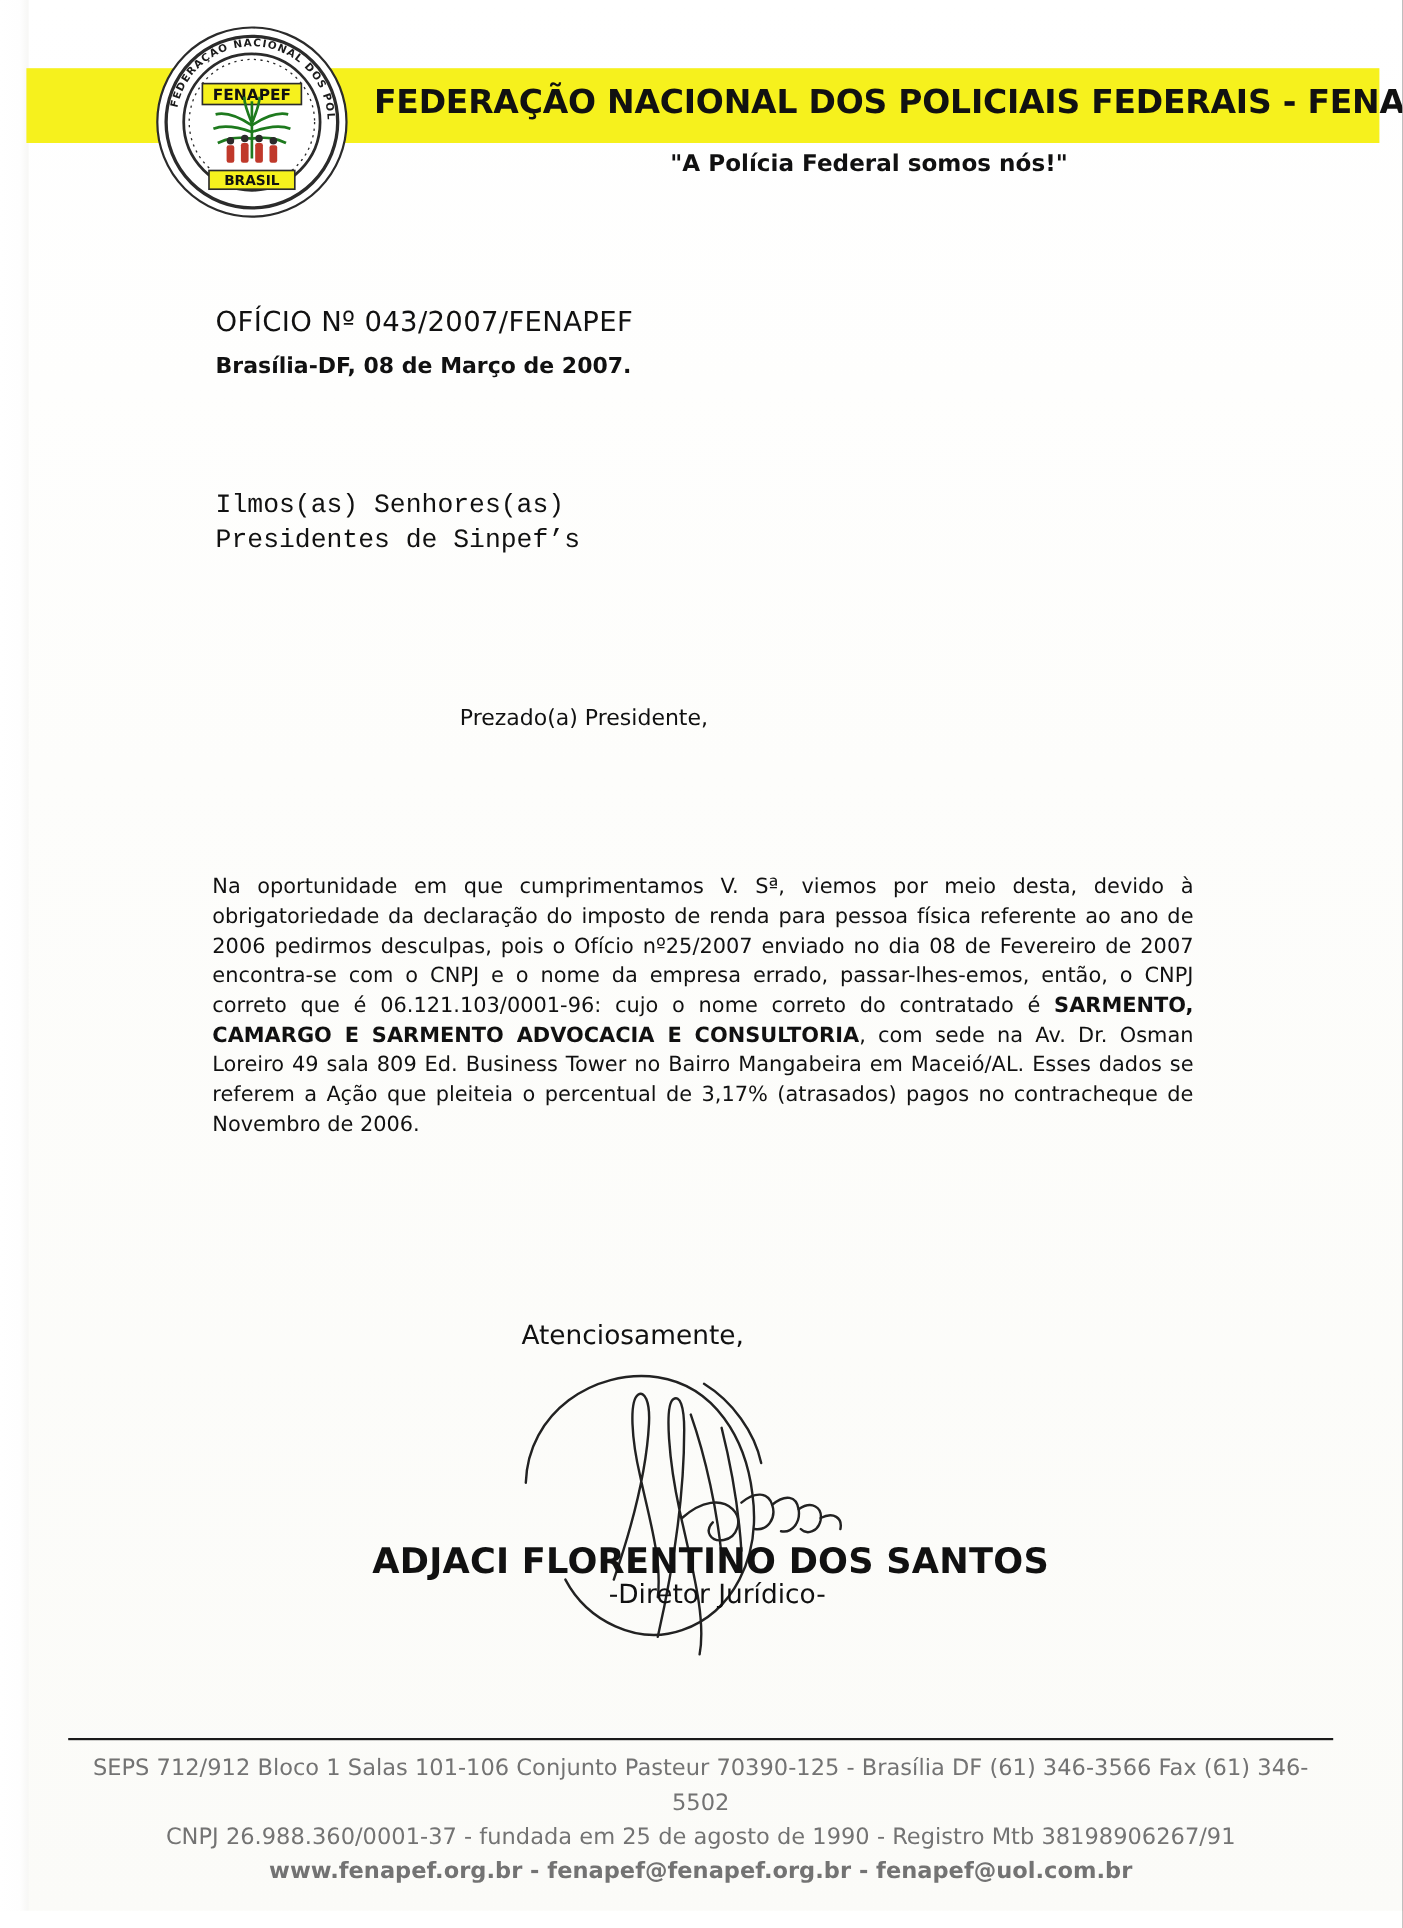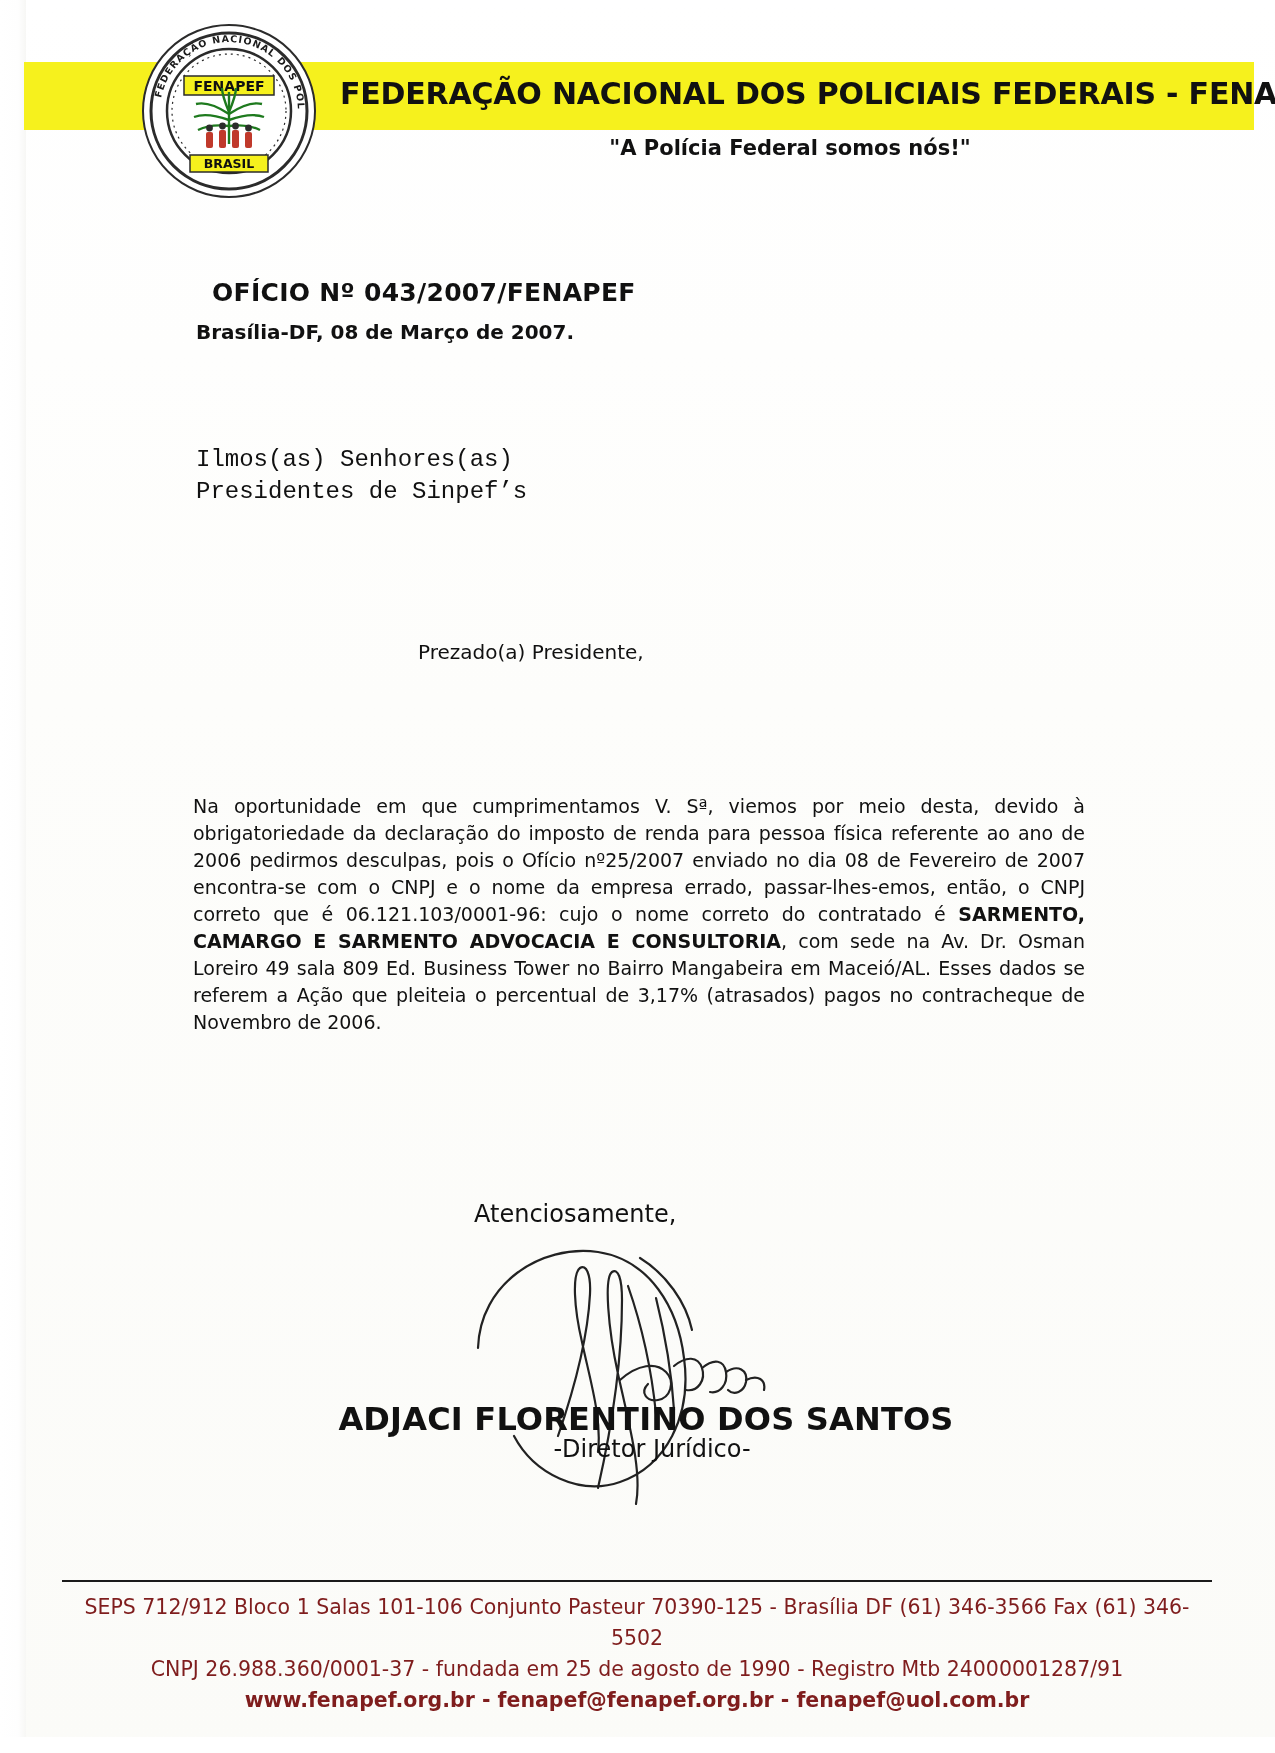--- a/index.html
+++ b/index.html
@@ -73,24 +73,24 @@
     left: 140px;
     top: 22px;
     width: 178px;
     height: 178px;
   }
   .logo svg { display: block; }
 
   
   .oficio-no {
     position: absolute;
-    left: 212px;
+    left: 196px;
     top: 278px;
     font-size: 25px;
-    font-weight: bold;
+    font-weight: normal;
     letter-spacing: 0.3px;
     text-align: center;
   }
   .city-date {
     position: absolute;
     left: 196px;
     top: 320px;
     width: 900px;
     text-align: left;
     font-size: 20px;
@@ -167,21 +167,21 @@
   }
   .footer {
     position: absolute;
     left: 62px;
     top: 1592px;
     width: 1150px;
     text-align: center;
     font-family: "DejaVu Sans", sans-serif;
     font-size: 20.5px;
     line-height: 1.52;
-    color: #7f1d1d;
+    color: #737373;
   }
   .footer .line3 { font-weight: bold; }
 </style>
 </head>
 <body>
 
 <div class="page">
   <div class="scan-tint"></div>
   <div class="paper-edge-left"></div>
   <div class="paper-edge-bottom"></div>
@@ -273,16 +273,16 @@
       </g>
     </svg>
   </div>
 
   <div class="sig-name">ADJACI FLORENTINO DOS SANTOS</div>
   <div class="sig-role">-Diretor Jurídico-</div>
 
   <div class="footer-rule"></div>
   <div class="footer">
     <div>SEPS 712/912 Bloco 1 Salas 101-106 Conjunto Pasteur 70390-125 - Brasília DF (61) 346-3566 Fax (61) 346-5502</div>
-    <div>CNPJ 26.988.360/0001-37 - fundada em 25 de agosto de 1990 - Registro Mtb 24000001287/91</div>
+    <div>CNPJ 26.988.360/0001-37 - fundada em 25 de agosto de 1990 - Registro Mtb 38198906267/91</div>
     <div class="line3">www.fenapef.org.br - fenapef@fenapef.org.br - fenapef@uol.com.br</div>
   </div>
 </div>
 
 </body></html>

